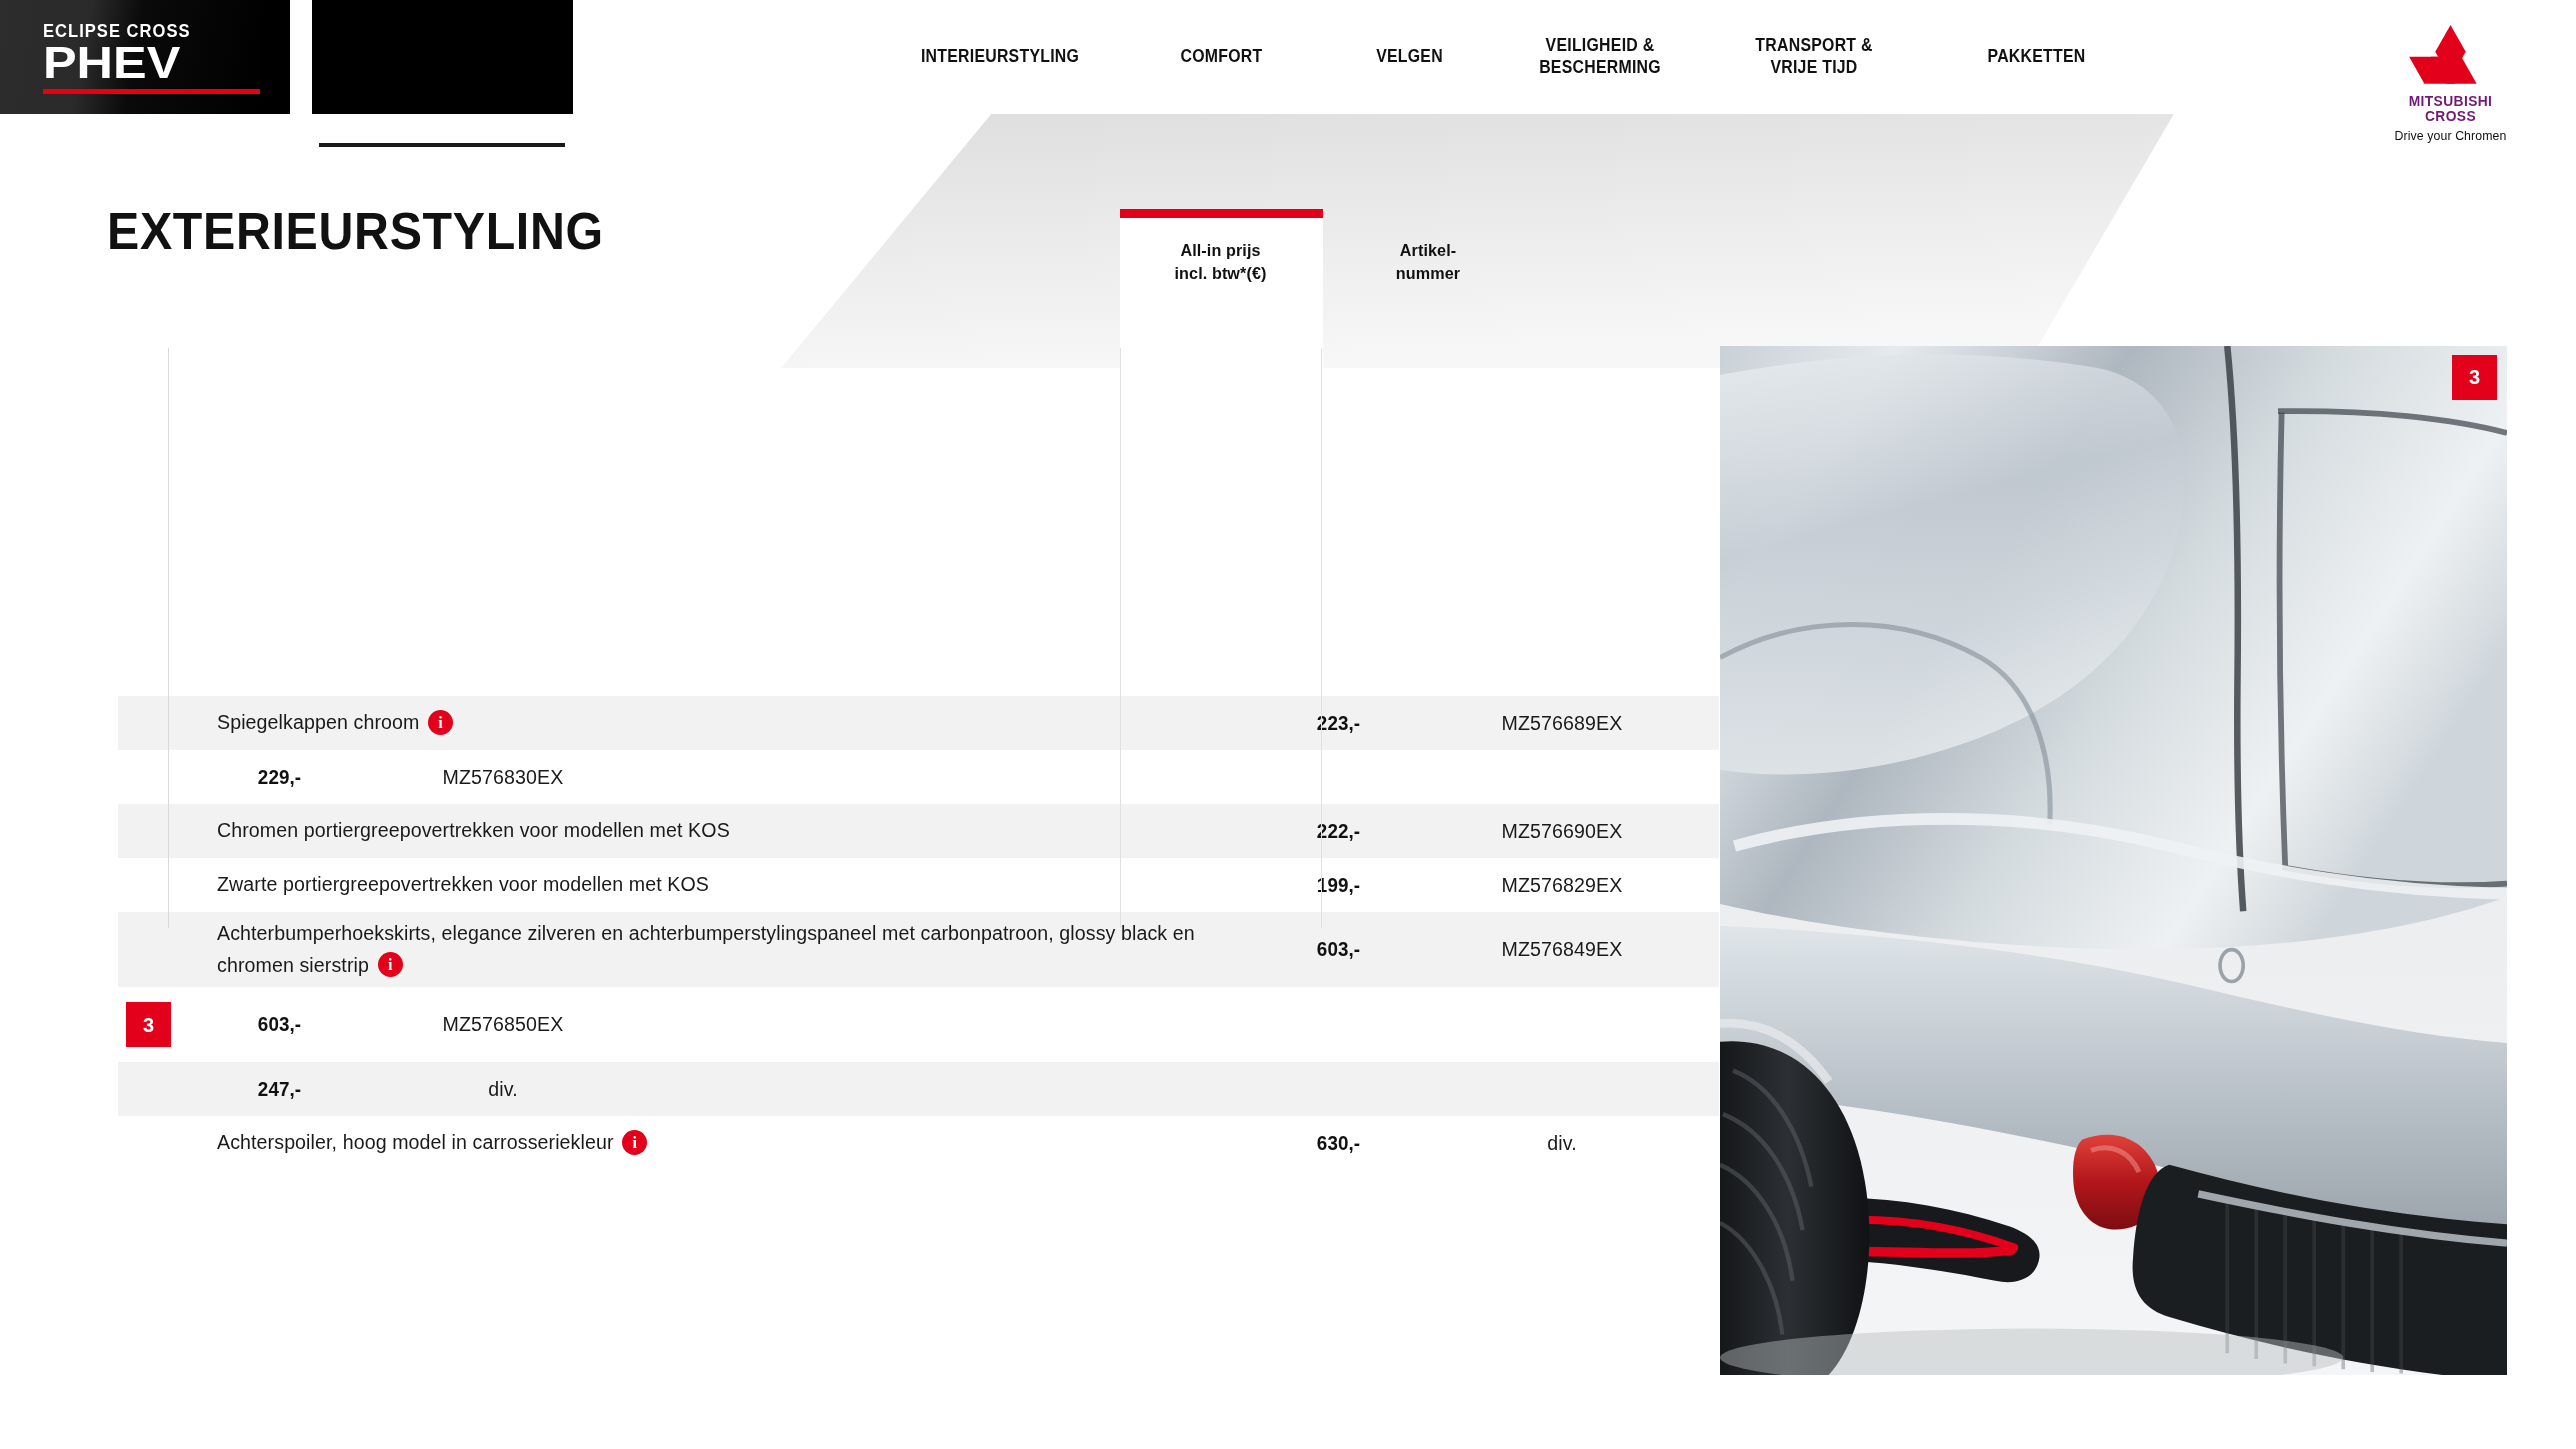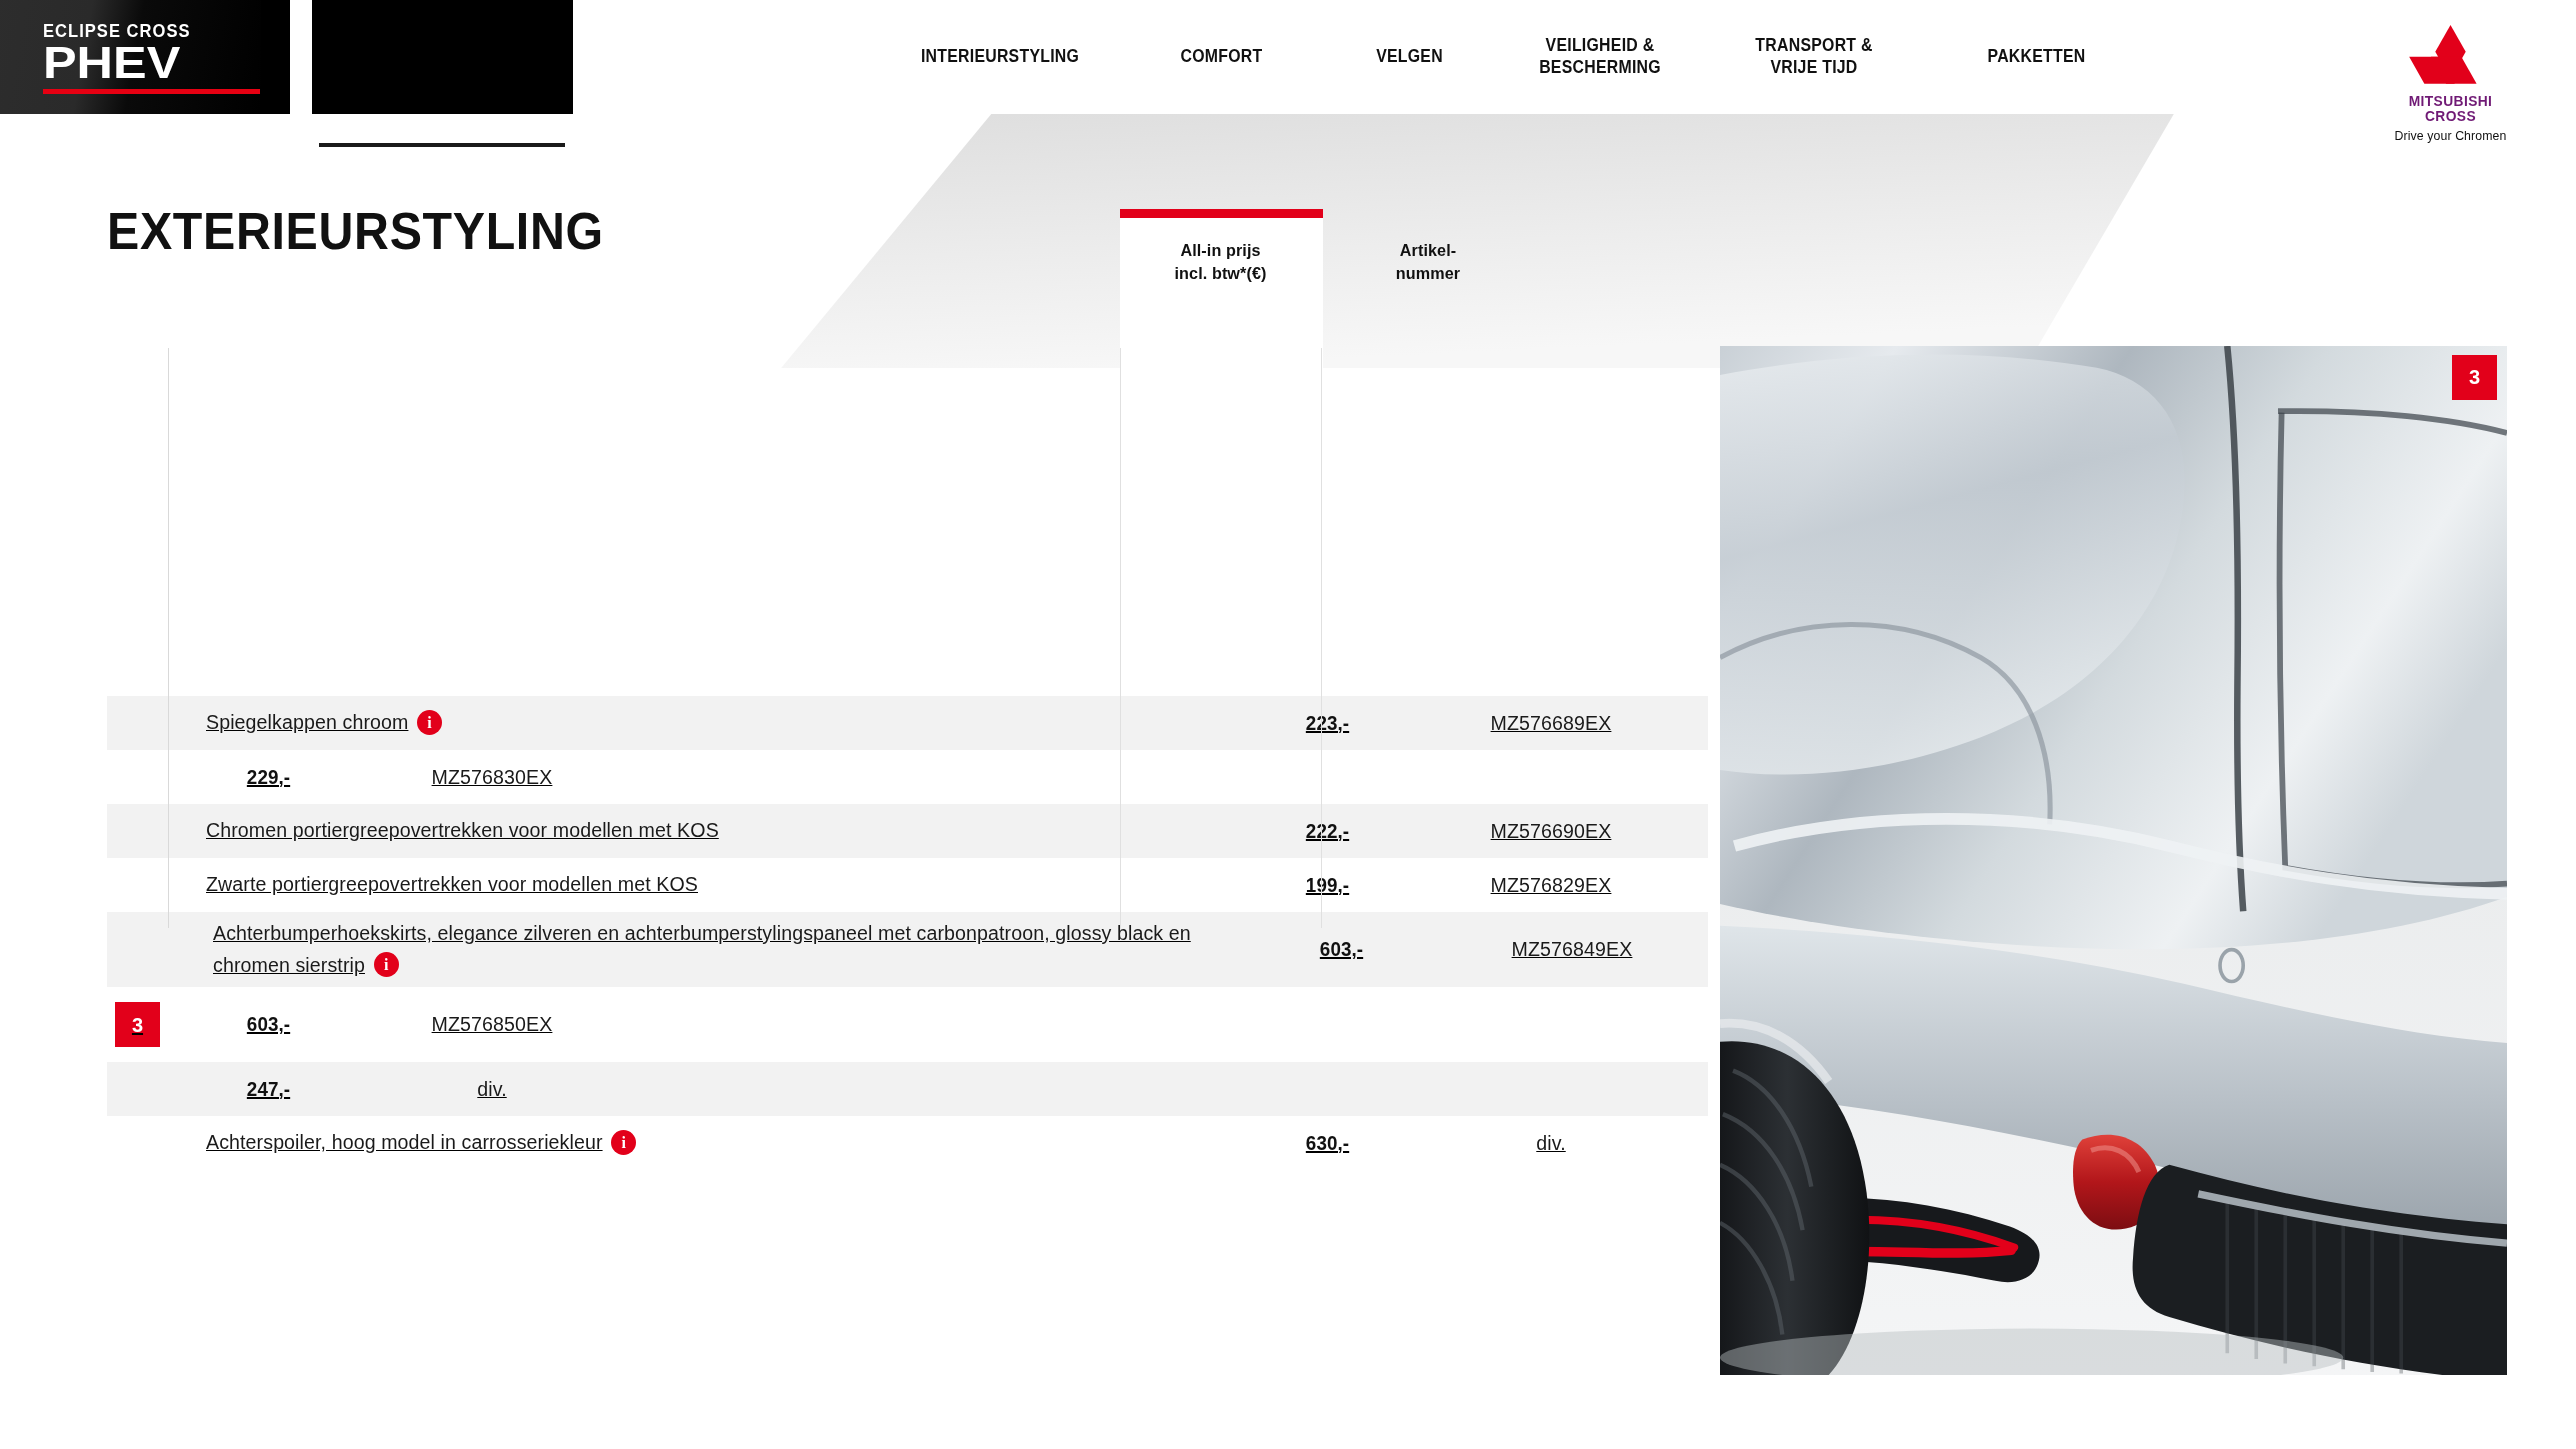--- a/index.html
+++ b/index.html
@@ -120,21 +120,21 @@
     display:flex;
   }
   .th {
     font-size:17.4px; font-weight:bold; color:#111; text-align:center;
     line-height:1.35; letter-spacing:0.1px;
     transform:scaleX(0.93);
   }
   .th-price { width:201px; }
   .th-art   { width:188px; margin-left:13px; }
 
-  .rows { position:absolute; left:0; top:348px; width:1601px; z-index:12;text-decoration:underline; }
+  .rows { position:absolute; left:11px; top:348px; width:1601px; z-index:12; }
   .row {
     position:relative; width:1601px; display:flex; align-items:center;
   }
   .row.odd  { background:#f2f2f2; }
   .row.even { background:#ffffff; }
 
   .cell-badge {
     width:61px; flex:0 0 61px; height:100%;
     display:flex; align-items:center; justify-content:center;
   }
@@ -274,21 +274,21 @@
         <div class="cell-desc">Chromen portiergreepovertrekken voor modellen met KOS</div>
         <div class="cell-price">222,-</div>
         <div class="cell-art">MZ576690EX</div>
       </div>
       <div class="row even" style="height: 54px; align-items: center;">
         <div class="cell-badge"></div>
         <div class="cell-desc">Zwarte portiergreepovertrekken voor modellen met KOS</div>
         <div class="cell-price">199,-</div>
         <div class="cell-art">MZ576829EX</div>
       </div>
-      <div class="row odd" style="height: 75px; gap: 7px;">
+      <div class="row odd" style="height: 75px;">
         <div class="cell-badge"></div>
         <div class="cell-desc">Achterbumperhoekskirts, elegance zilveren en achterbumperstylingspaneel met carbonpatroon, glossy black en chromen sierstrip<span class="info-i">i</span></div>
         <div class="cell-price">603,-</div>
         <div class="cell-art">MZ576849EX</div>
       </div>
       <div class="row even" style="height: 75px;">
         <div class="cell-badge">
           <div class="badge3">3</div>
         </div>
         <div class="cell-price">603,-</div>

